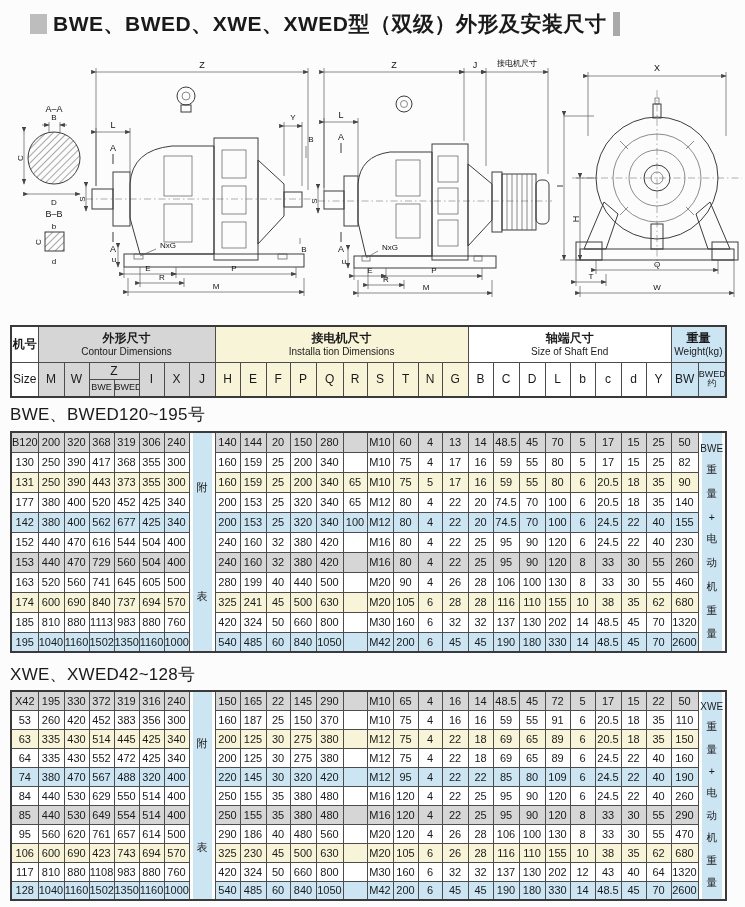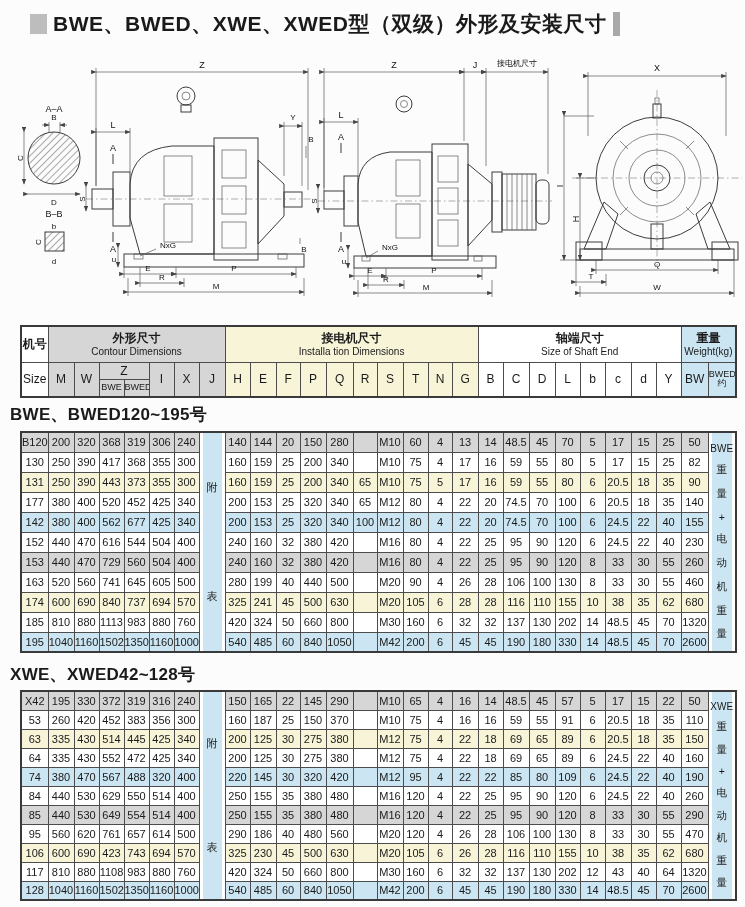--- a/index.html
+++ b/index.html
@@ -17,40 +17,40 @@
   svg { overflow:visible; }
   .ln { stroke:#3c3c3c; stroke-width:1; fill:none; }
   .thin { stroke:#5a5a5a; stroke-width:.7; fill:none; }
   .dim { stroke:#5a5a5a; stroke-width:.7; fill:none; }
   .cl { stroke:#7a7a7a; stroke-width:.6; stroke-dasharray:7 3 1.5 3; fill:none; }
   .lbl { font-size:9px; fill:#111; }
   .lbl-s { font-size:8px; fill:#111; }
   .hatched { fill:url(#hatch1); stroke:#3c3c3c; }
 
   
-  table { border-collapse:collapse; table-layout:fixed;margin-left:10px; }
+  table { border-collapse:collapse; table-layout:fixed; }
   td { border:1px solid #4c4c4c; text-align:center; vertical-align:middle; overflow:hidden; white-space:nowrap; }
   .gray   { background:#d6d6d6; }
   .yellow { background:#f8f4d8; }
   .blue   { background:#cbe5f2; }
   .white  { background:#ffffff; }
 
   
   .hdr { position:absolute; top:325px; left:10px; width:715px; border:2px solid #3a3a3a; }
   .hdr td { font-size:12px; }
   .hdr .r1 td { height:36px; }
   .hdr .r2 td { height:17px; }
   .hdr .r3 td { height:18px; }
   .hdr .zh { font-size:12px; font-weight:bold; line-height:1.25; }
   .hdr .en { font-size:10px; font-weight:normal; line-height:1.1; }
   .hdr .sub { font-size:12px; }
   .hdr .tiny { font-size:9px; line-height:1.05; }
 
   
-  .section-title { position:absolute; left:10px; font-size:17px; font-weight:bold; letter-spacing:.3px; }
+  .section-title { position:absolute; left:10px; font-size:17px; font-weight:normal; letter-spacing:.3px; }
   .sec1 { top:403px; }
   .sec2 { top:663px; }
 
   
   .dtab { position:absolute; left:10px; width:715px; border:2px solid #3a3a3a; }
   .t1 { top:431px; }
   .t2 { top:690px; }
   .dtab td { font-size:11px; height:20px; padding:0; }
   .t2 td { height:19px; }
   .dtab td.merged { background:#fff; border-top:none; border-bottom:none; padding:0 3px; }
@@ -804,21 +804,21 @@
         <td class="gray">145</td>
         <td class="gray">290</td>
         <td class="gray"></td>
         <td class="gray">M10</td>
         <td class="gray">65</td>
         <td class="gray">4</td>
         <td class="gray">16</td>
         <td class="gray">14</td>
         <td class="gray">48.5</td>
         <td class="gray">45</td>
-        <td class="gray">57</td>
+        <td class="gray">72</td>
         <td class="gray">5</td>
         <td class="gray">17</td>
         <td class="gray">15</td>
         <td class="gray">22</td>
         <td class="gray">50</td>
         <td class="merged" rowspan="11">
           <div class="merged-inner wn">
             <span class="head">XWE</span>
             <span>重</span>
             <span>量</span>

